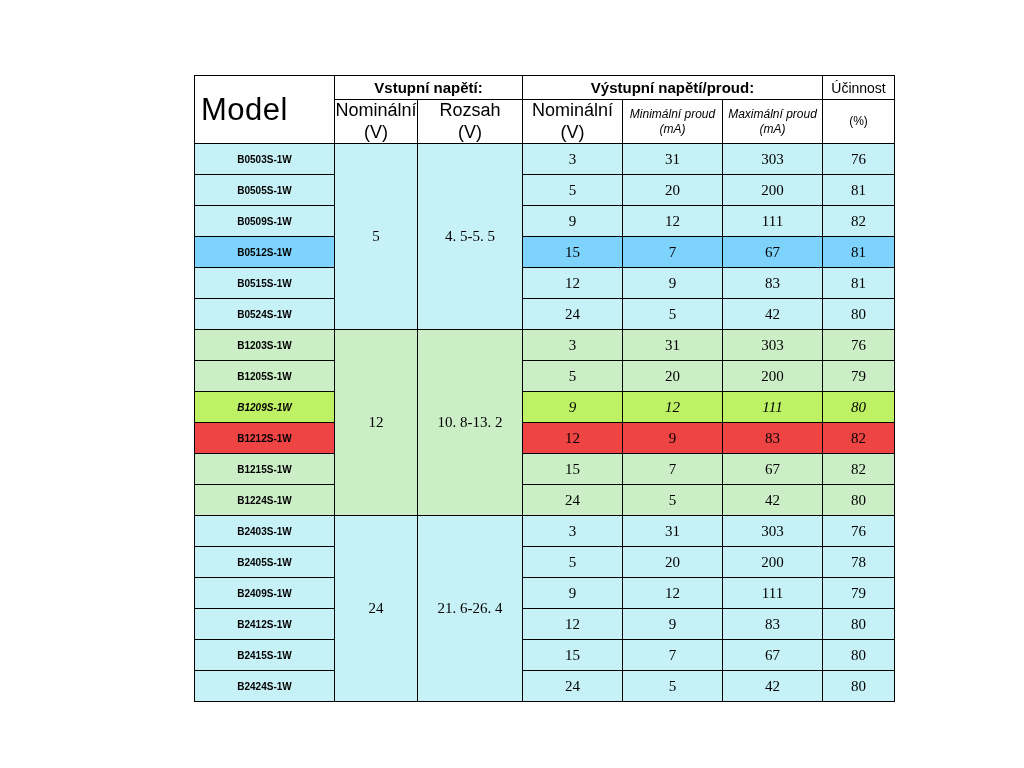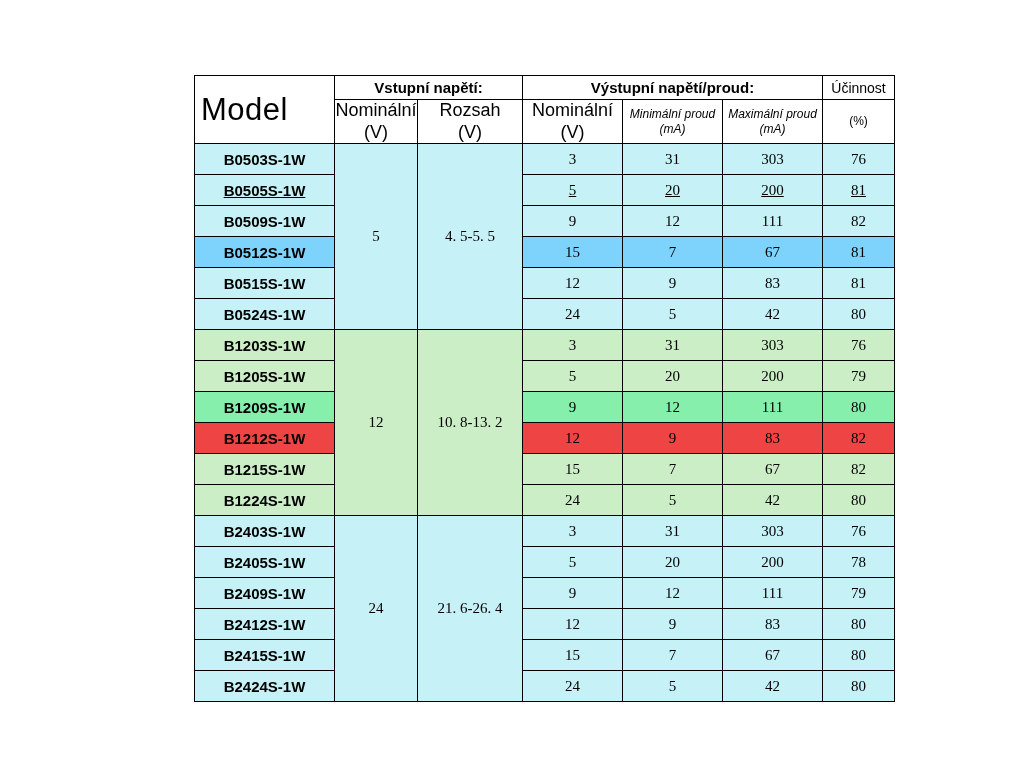--- a/index.html
+++ b/index.html
@@ -62,21 +62,21 @@
     font-style: italic;
   }
   .subheader.unit {
     font-size: 12px;
   }
   tbody td {
     height: 30px;
   }
   .model-cell {
     font-weight: bold;
-    font-size: 15px;
+    font-size: 10px;
     font-family: "Liberation Sans", sans-serif;
     margin-top: 39px;
   }
   .num-cell {
     font-family: "Liberation Serif", "DejaVu Serif", serif;
     font-size: 15px;
   }
 </style>
 </head>
 <body>
@@ -116,21 +116,21 @@
     <tbody id="table-body">
         <tr style="background: rgb(198, 241, 246);">
           <td class="model-cell">B0503S-1W</td>
           <td class="num-cell" rowspan="6">5</td>
           <td class="num-cell" rowspan="6">4. 5-5. 5</td>
           <td class="num-cell">3</td>
           <td class="num-cell">31</td>
           <td class="num-cell">303</td>
           <td class="num-cell">76</td>
         </tr>
-        <tr style="background: rgb(198, 241, 246); text-decoration: underline;">
+        <tr style="background: rgb(198, 241, 246);">
           <td class="model-cell">B0505S-1W</td>
           <td class="num-cell">5</td>
           <td class="num-cell">20</td>
           <td class="num-cell">200</td>
           <td class="num-cell">81</td>
         </tr>
         <tr style="background: rgb(198, 241, 246);">
           <td class="model-cell">B0509S-1W</td>
           <td class="num-cell">9</td>
           <td class="num-cell">12</td>
@@ -167,21 +167,21 @@
           <td class="num-cell">303</td>
           <td class="num-cell">76</td>
         </tr>
         <tr style="background: rgb(203, 238, 198);">
           <td class="model-cell">B1205S-1W</td>
           <td class="num-cell">5</td>
           <td class="num-cell">20</td>
           <td class="num-cell">200</td>
           <td class="num-cell">79</td>
         </tr>
-        <tr style="background: #86efac;">
+        <tr style="background: #bef264; font-style: italic;">
           <td class="model-cell">B1209S-1W</td>
           <td class="num-cell">9</td>
           <td class="num-cell">12</td>
           <td class="num-cell">111</td>
           <td class="num-cell">80</td>
         </tr>
         <tr style="background: #ef4444;">
           <td class="model-cell">B1212S-1W</td>
           <td class="num-cell">12</td>
           <td class="num-cell">9</td>

